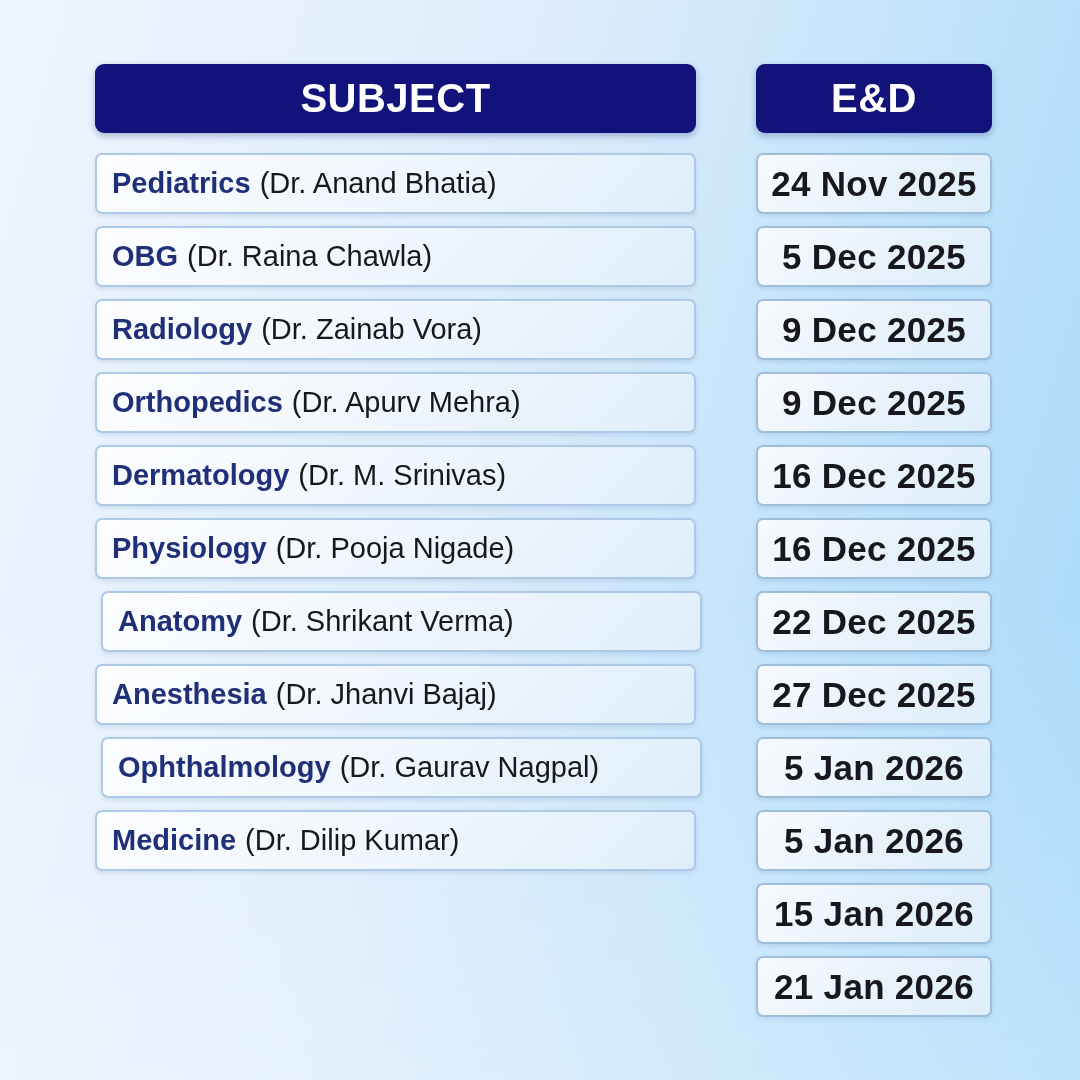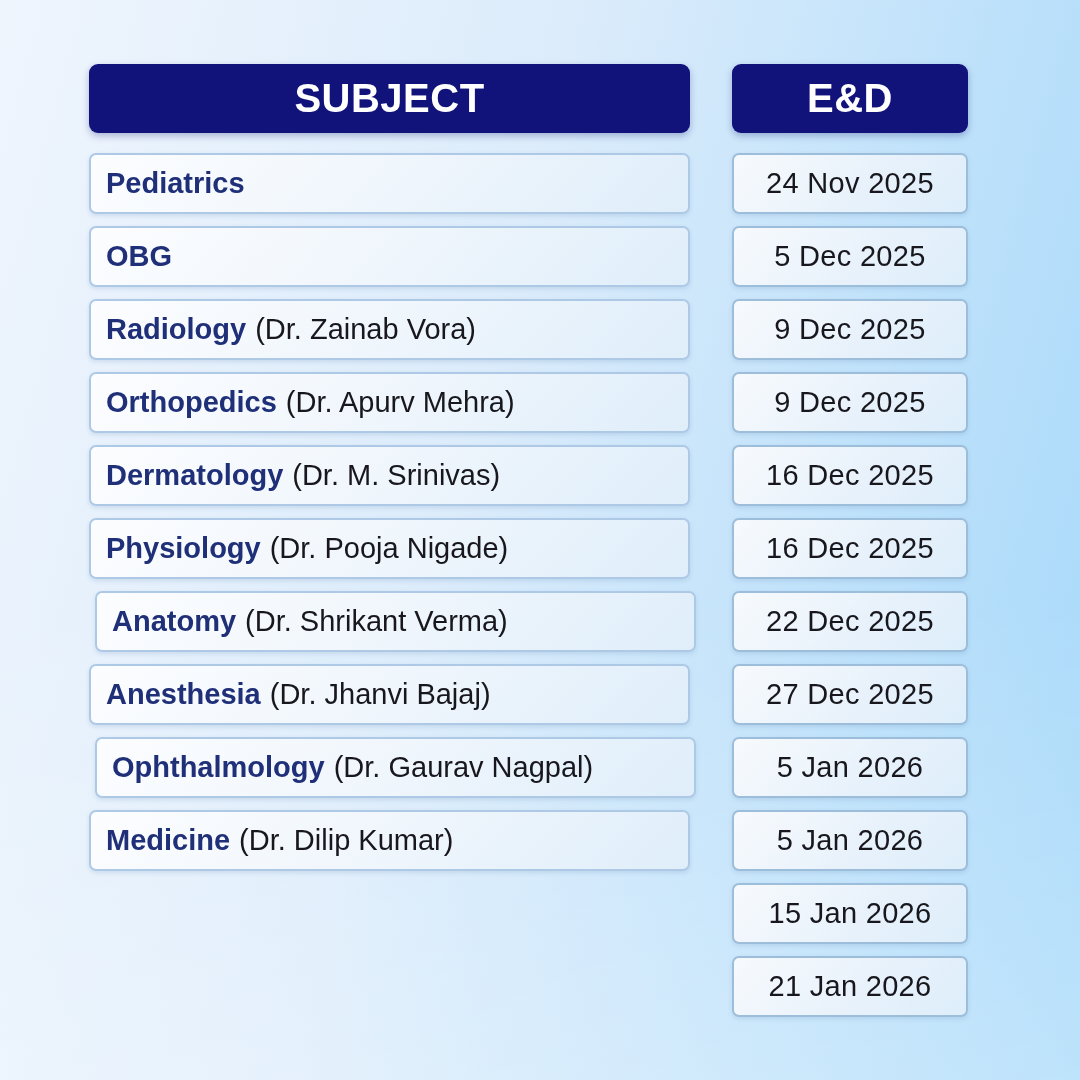--- a/index.html
+++ b/index.html
@@ -9,23 +9,23 @@
     font-family: "Liberation Sans", sans-serif;
   }
   body {
     background:
       linear-gradient(to bottom, rgba(255,255,255,0.00) 55%, rgba(255,255,255,0.28) 100%),
       linear-gradient(105deg, #eff5fd 0%, #dcecfb 42%, #a4d8fa 100%);
     position: relative;
   }
   .board {
     position: absolute;
-    left: 89px; top: 64px;
-    display: flex;
-    gap: 42px;
+    left: 95px; top: 64px;
+    display: flex;
+    gap: 60px;
   }
   .col-subject { width: 601px; }
   .col-date    { width: 236px; }
 
   .header-cell {
     height: 69px;
     background: #11137b;
     border-radius: 9px;
     display: flex;
     align-items: center;
@@ -71,38 +71,41 @@
     margin-left: 9px;
     white-space: pre;
   }
   .date-row {
     justify-content: center;
     border-color: #9dbeda;
     background: linear-gradient(135deg, #f7fafd 0%, #e7f1fb 60%, #ddeefa 100%);
   }
   .date-text {
     color: #17171d;
-    font-size: 29px;
+    font-size: 35px;
     letter-spacing: 0.3px;
+    font-weight: bold;
   }
 </style>
 </head>
 <body>
 
 <div class="board">
 
   <div class="col-subject">
     <div class="header-cell">SUBJECT</div>
     <div class="rows rows-subject">
   <div class="row subject-row">
     <span class="subject-name">Pediatrics</span>
+    <span class="doctor-name">(Dr. Anand Bhatia)</span>
   </div>
 
   <div class="row subject-row">
     <span class="subject-name">OBG</span>
+    <span class="doctor-name">(Dr. Raina Chawla)</span>
   </div>
 
   <div class="row subject-row">
     <span class="subject-name">Radiology</span>
     <span class="doctor-name">(Dr. Zainab Vora)</span>
   </div>
 
 
   <div class="row subject-row">
     <span class="subject-name">Orthopedics</span>

